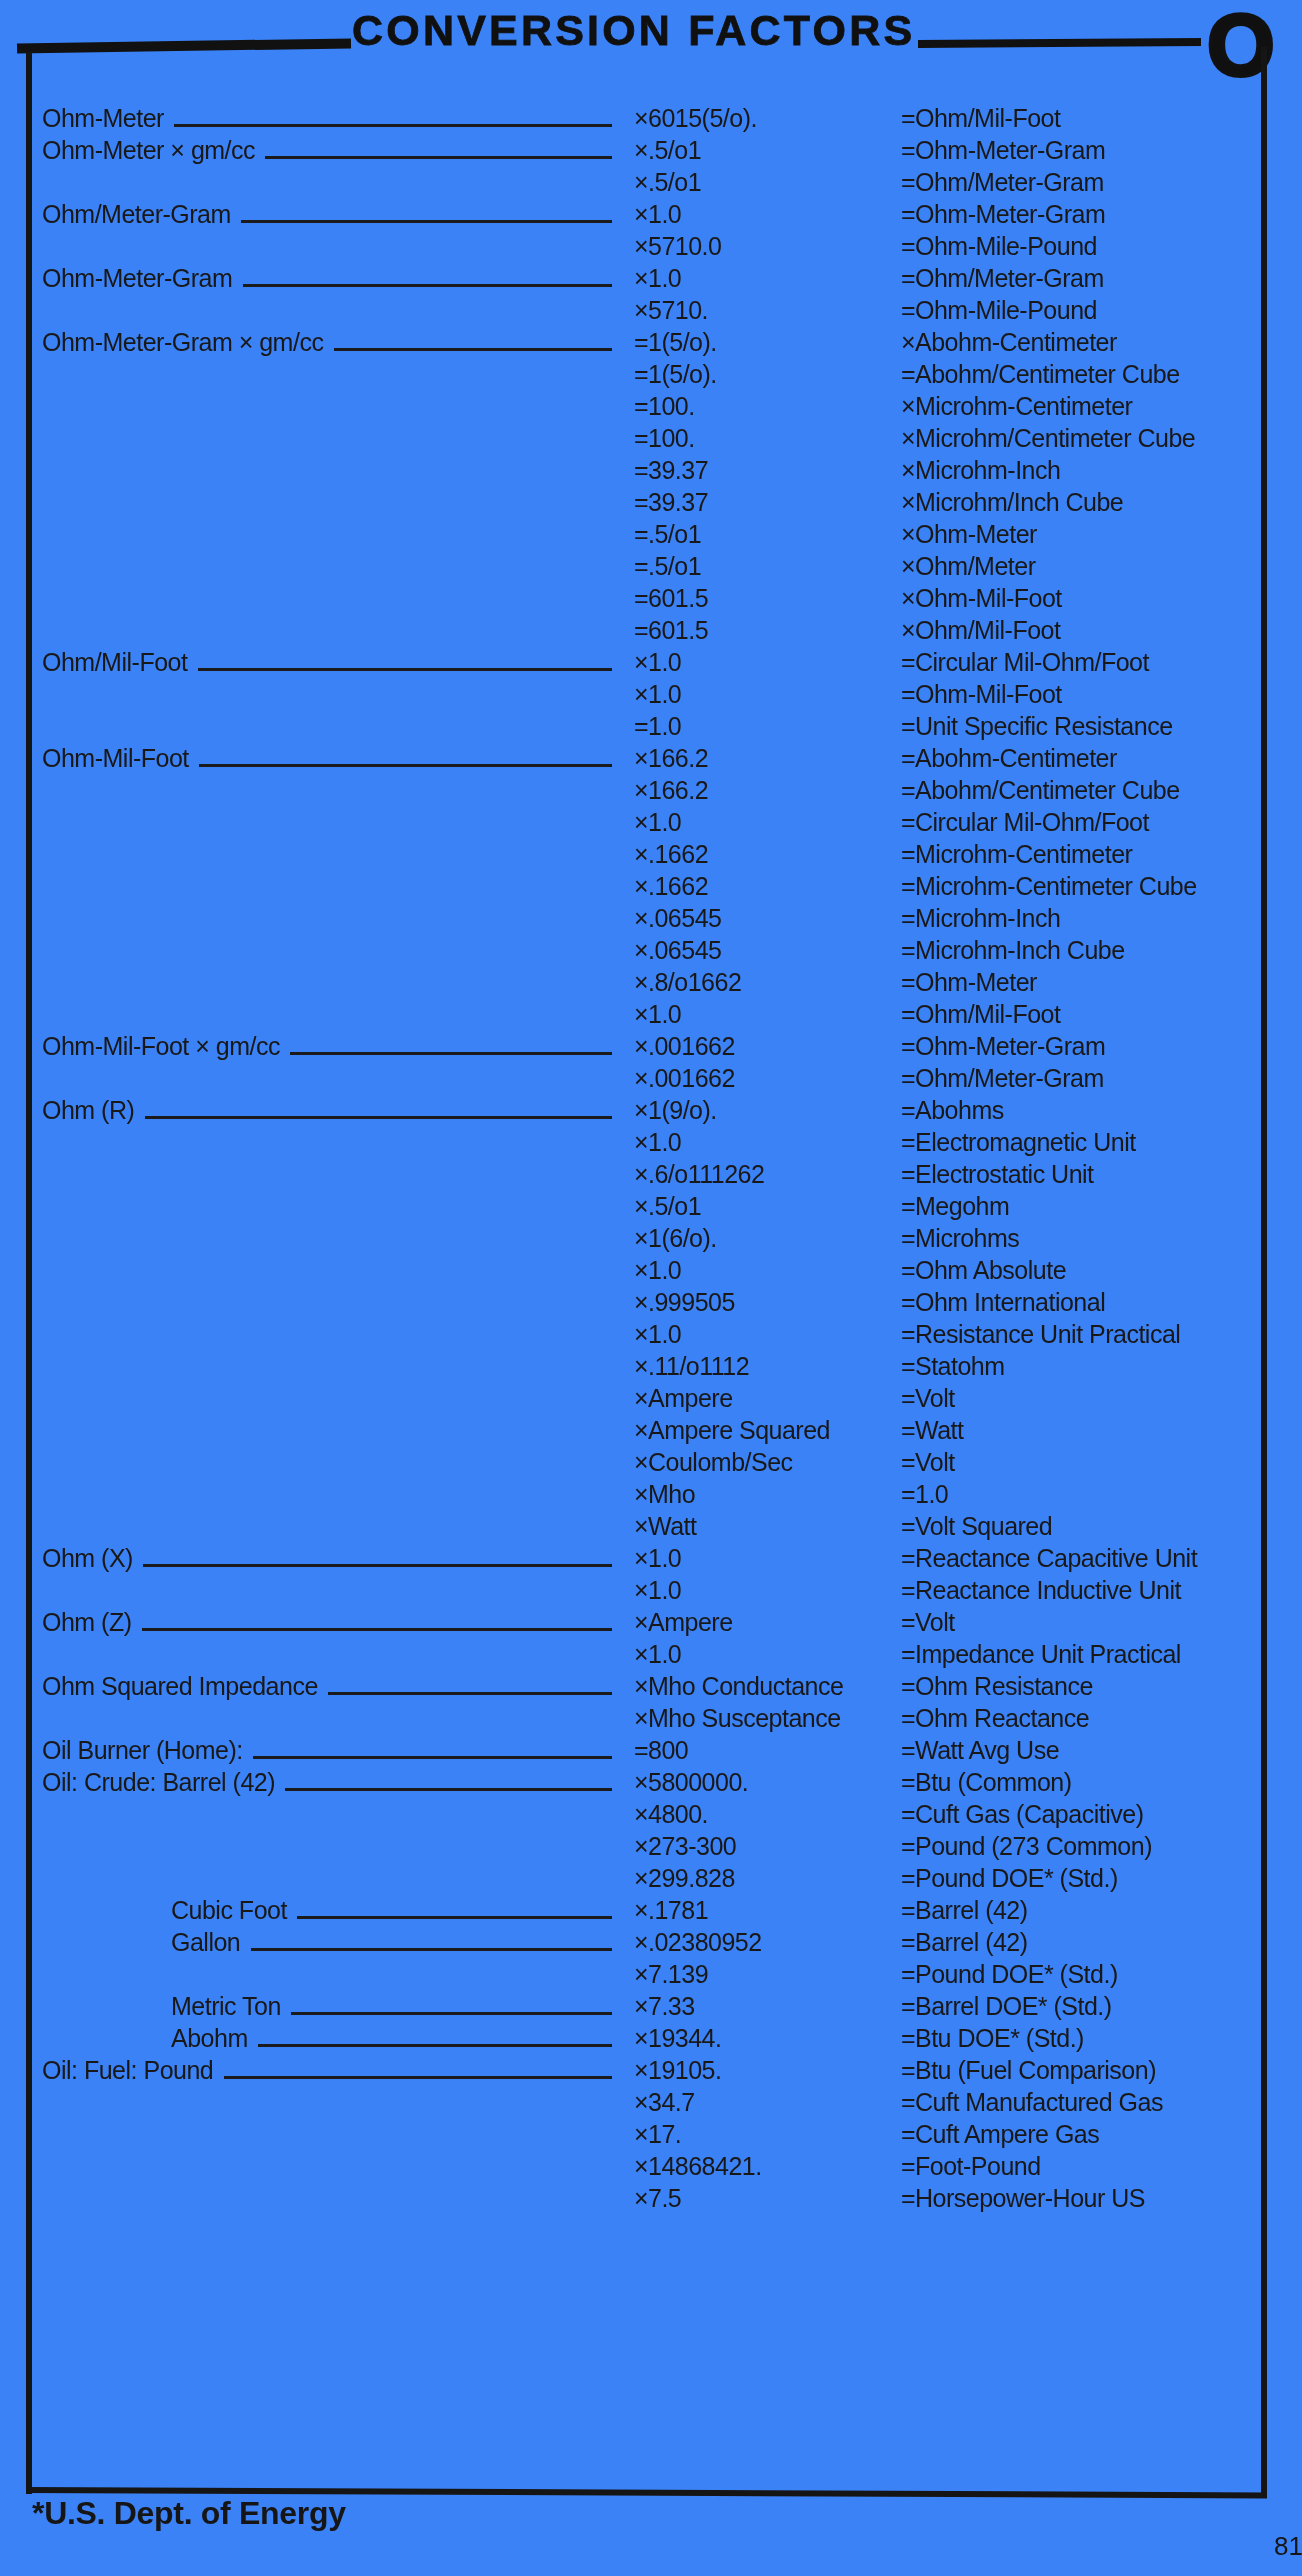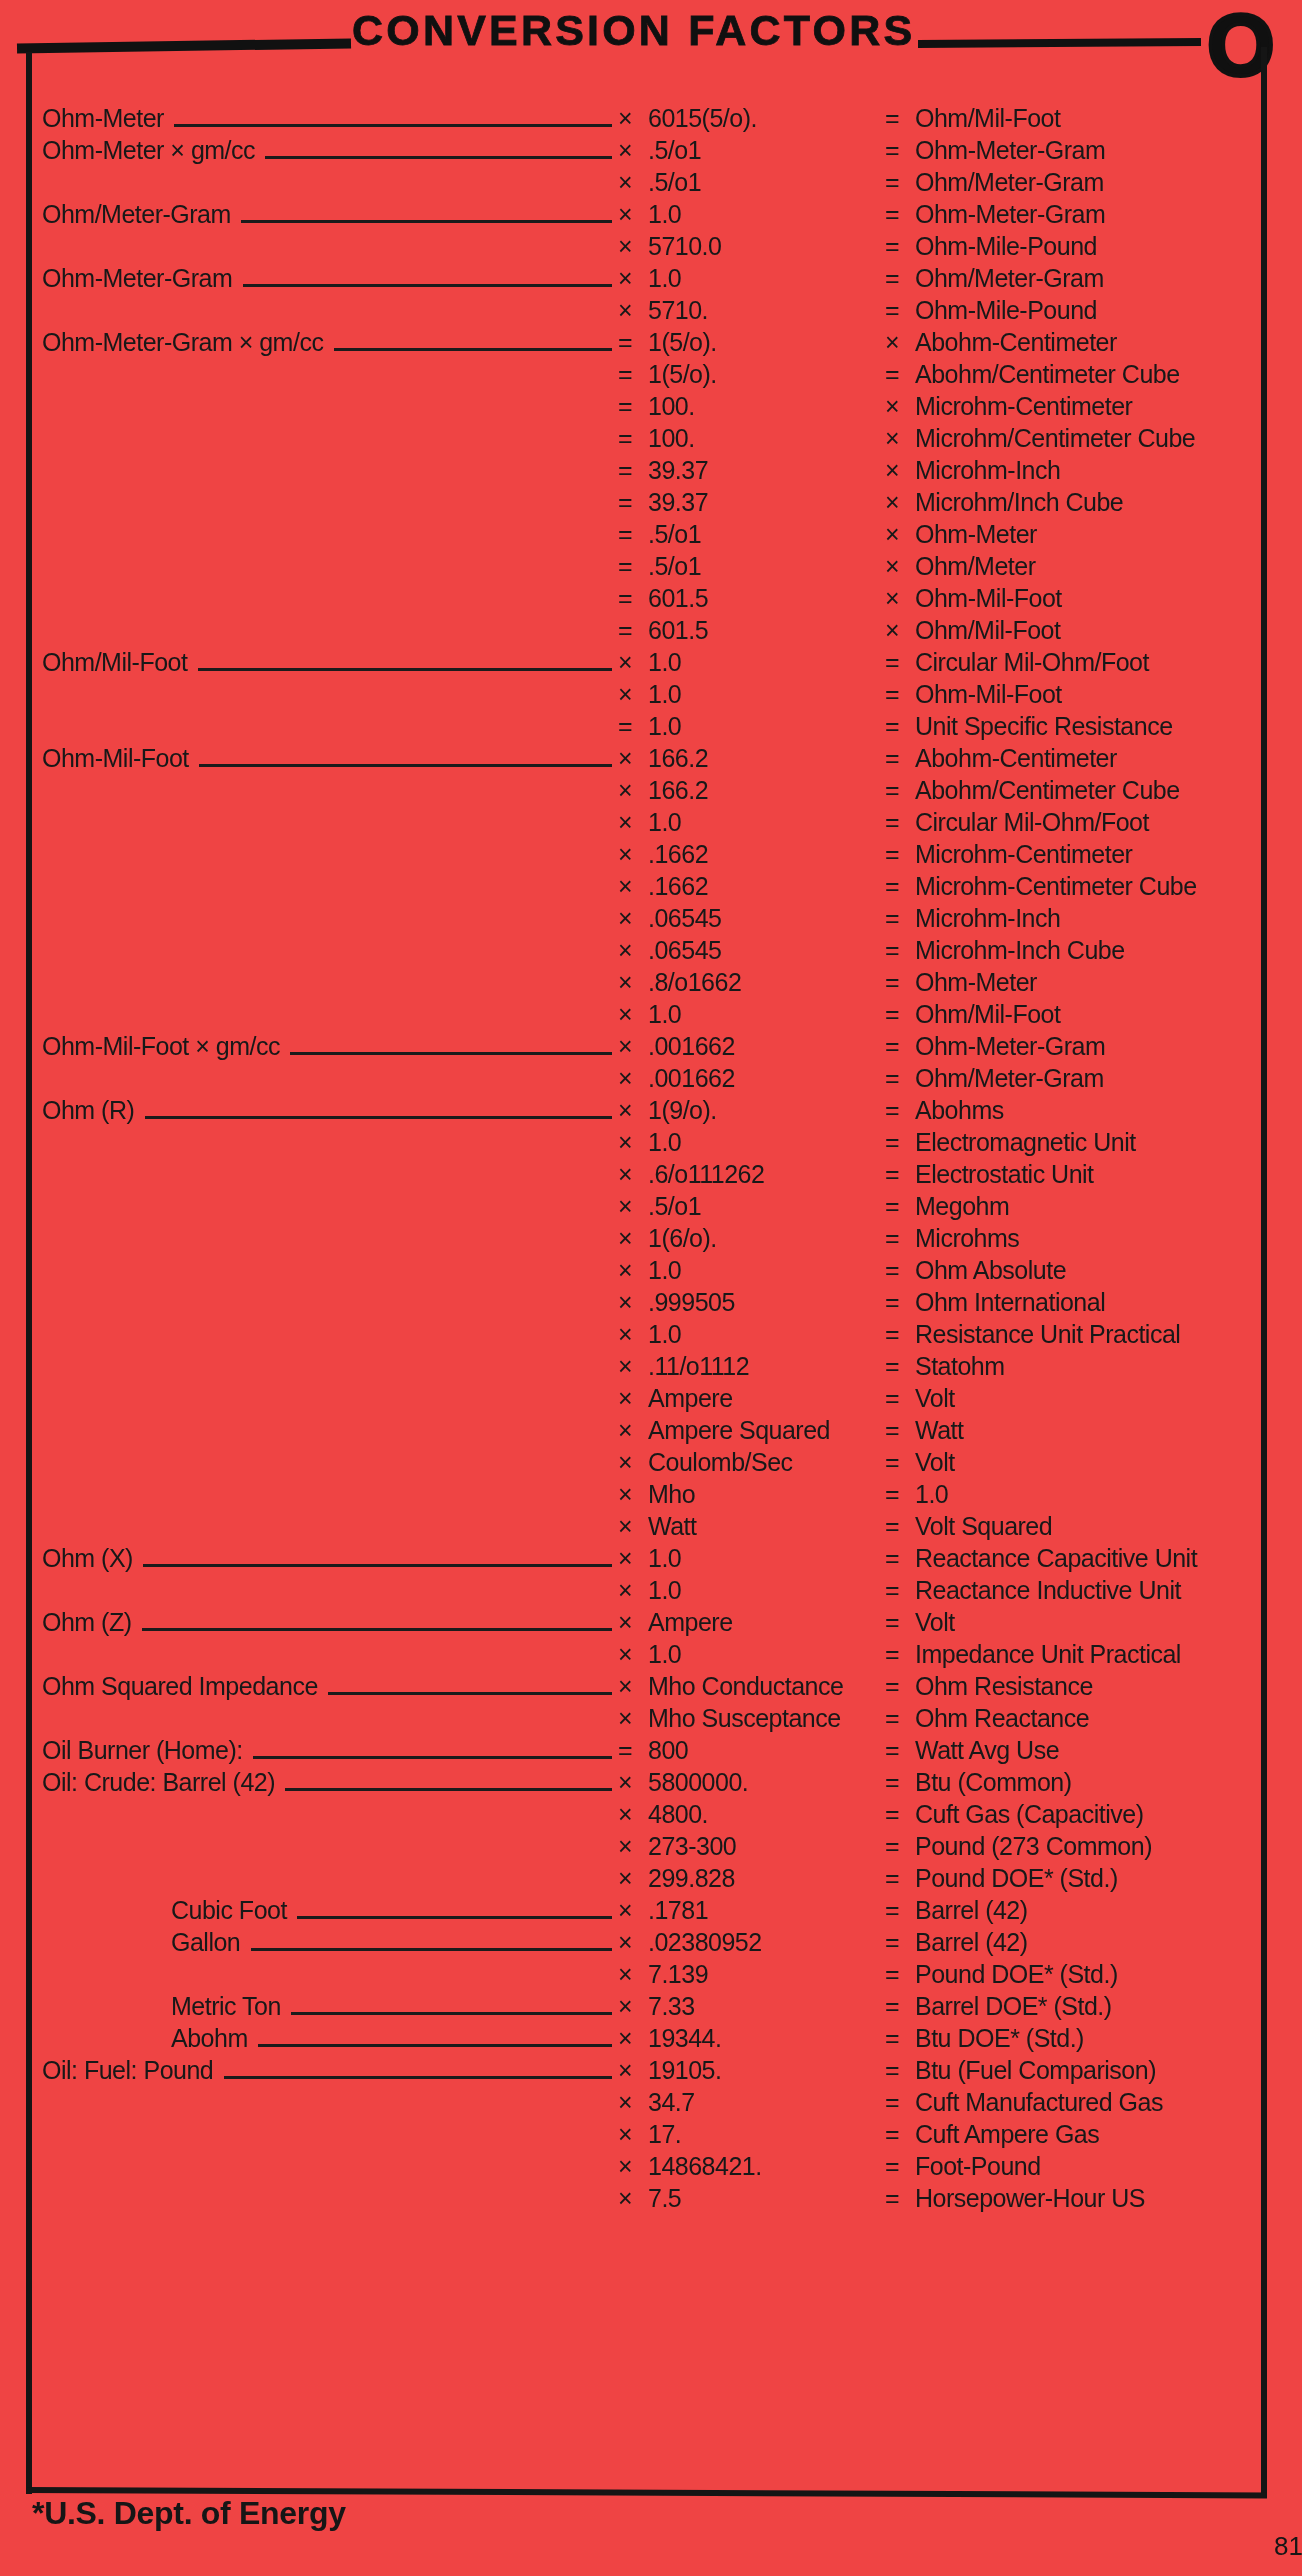--- a/index.html
+++ b/index.html
@@ -1,19 +1,19 @@
 <!DOCTYPE html>
 <html style="font-size:10.3px"><head>
 <meta charset="utf-8">
 <style>
   html,body{margin:0;padding:0;background:#e9e9e6;}
   .page{
     position:relative;
     width:1303px;height:2576px;
-    background:#ef4444;
+    background:#3b82f6;
     font-family:"Liberation Sans",sans-serif;
     color:#161616;
     overflow:hidden;
   }
   
   .title{
     position:absolute;left:352px;top:9px;
     font-size:43px;font-weight:700;letter-spacing:3.2px;line-height:1;
     -webkit-text-stroke:0.8px #111;
     white-space:nowrap;color:#101010;
@@ -29,21 +29,21 @@
   .section-letter{
     position:absolute;left:1207px;top:1.3px;
     font-size:87px;font-weight:700;line-height:1;
     -webkit-text-stroke:3.9px #111;color:#101010;
   }
   
   .border-left{position:absolute;left:26px;top:52px;width:5.8px;height:2442px;background:#151515;}
   .border-right{position:absolute;left:1261px;top:47px;width:5.8px;height:2447px;background:#151515;}
   .border-bottom{position:absolute;left:26px;top:2487px;width:1241px;height:5.8px;background:#151515;transform:rotate(0.25deg);transform-origin:left center;}
   
-  #rows{position:absolute;left:0;top:102px;width:1303px;}
+  #rows{position:absolute;left:0;top:102px;width:1303px;text-align:right;}
   .row{
     display:flex;align-items:center;
     height:32px;box-sizing:border-box;
     padding-left:42px;padding-right:40px;
     font-size:25px;letter-spacing:-0.5px;line-height:1;
     white-space:nowrap;color:#181818;
   }
   .row.indent{padding-left:171px;}
   .row .label{flex:0 0 auto;}
   .row .rule{

